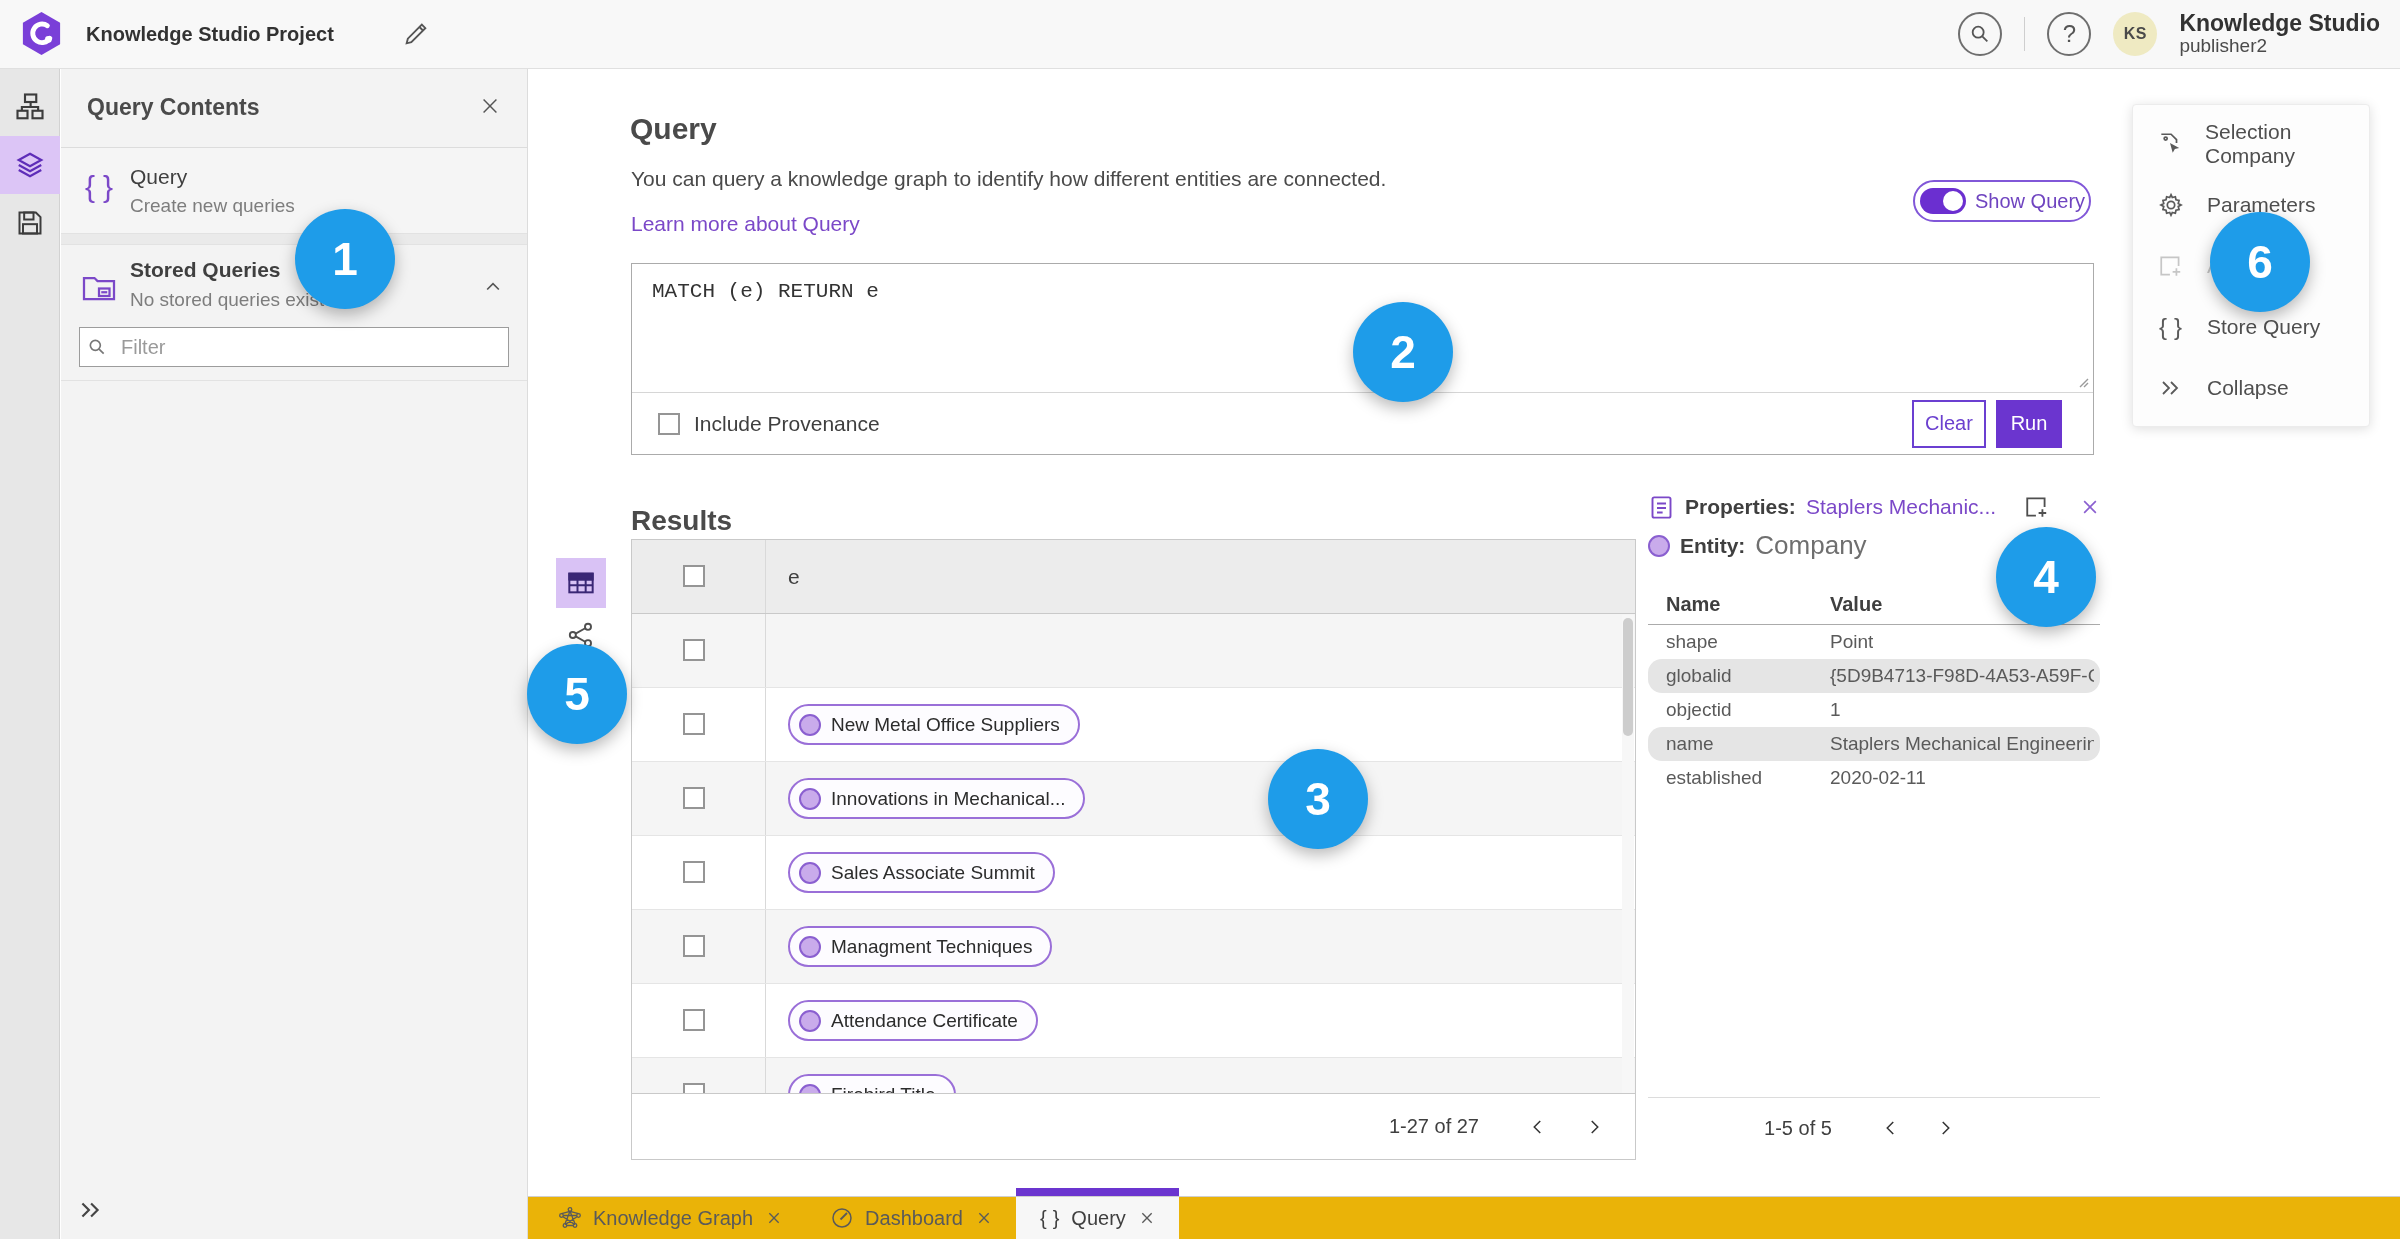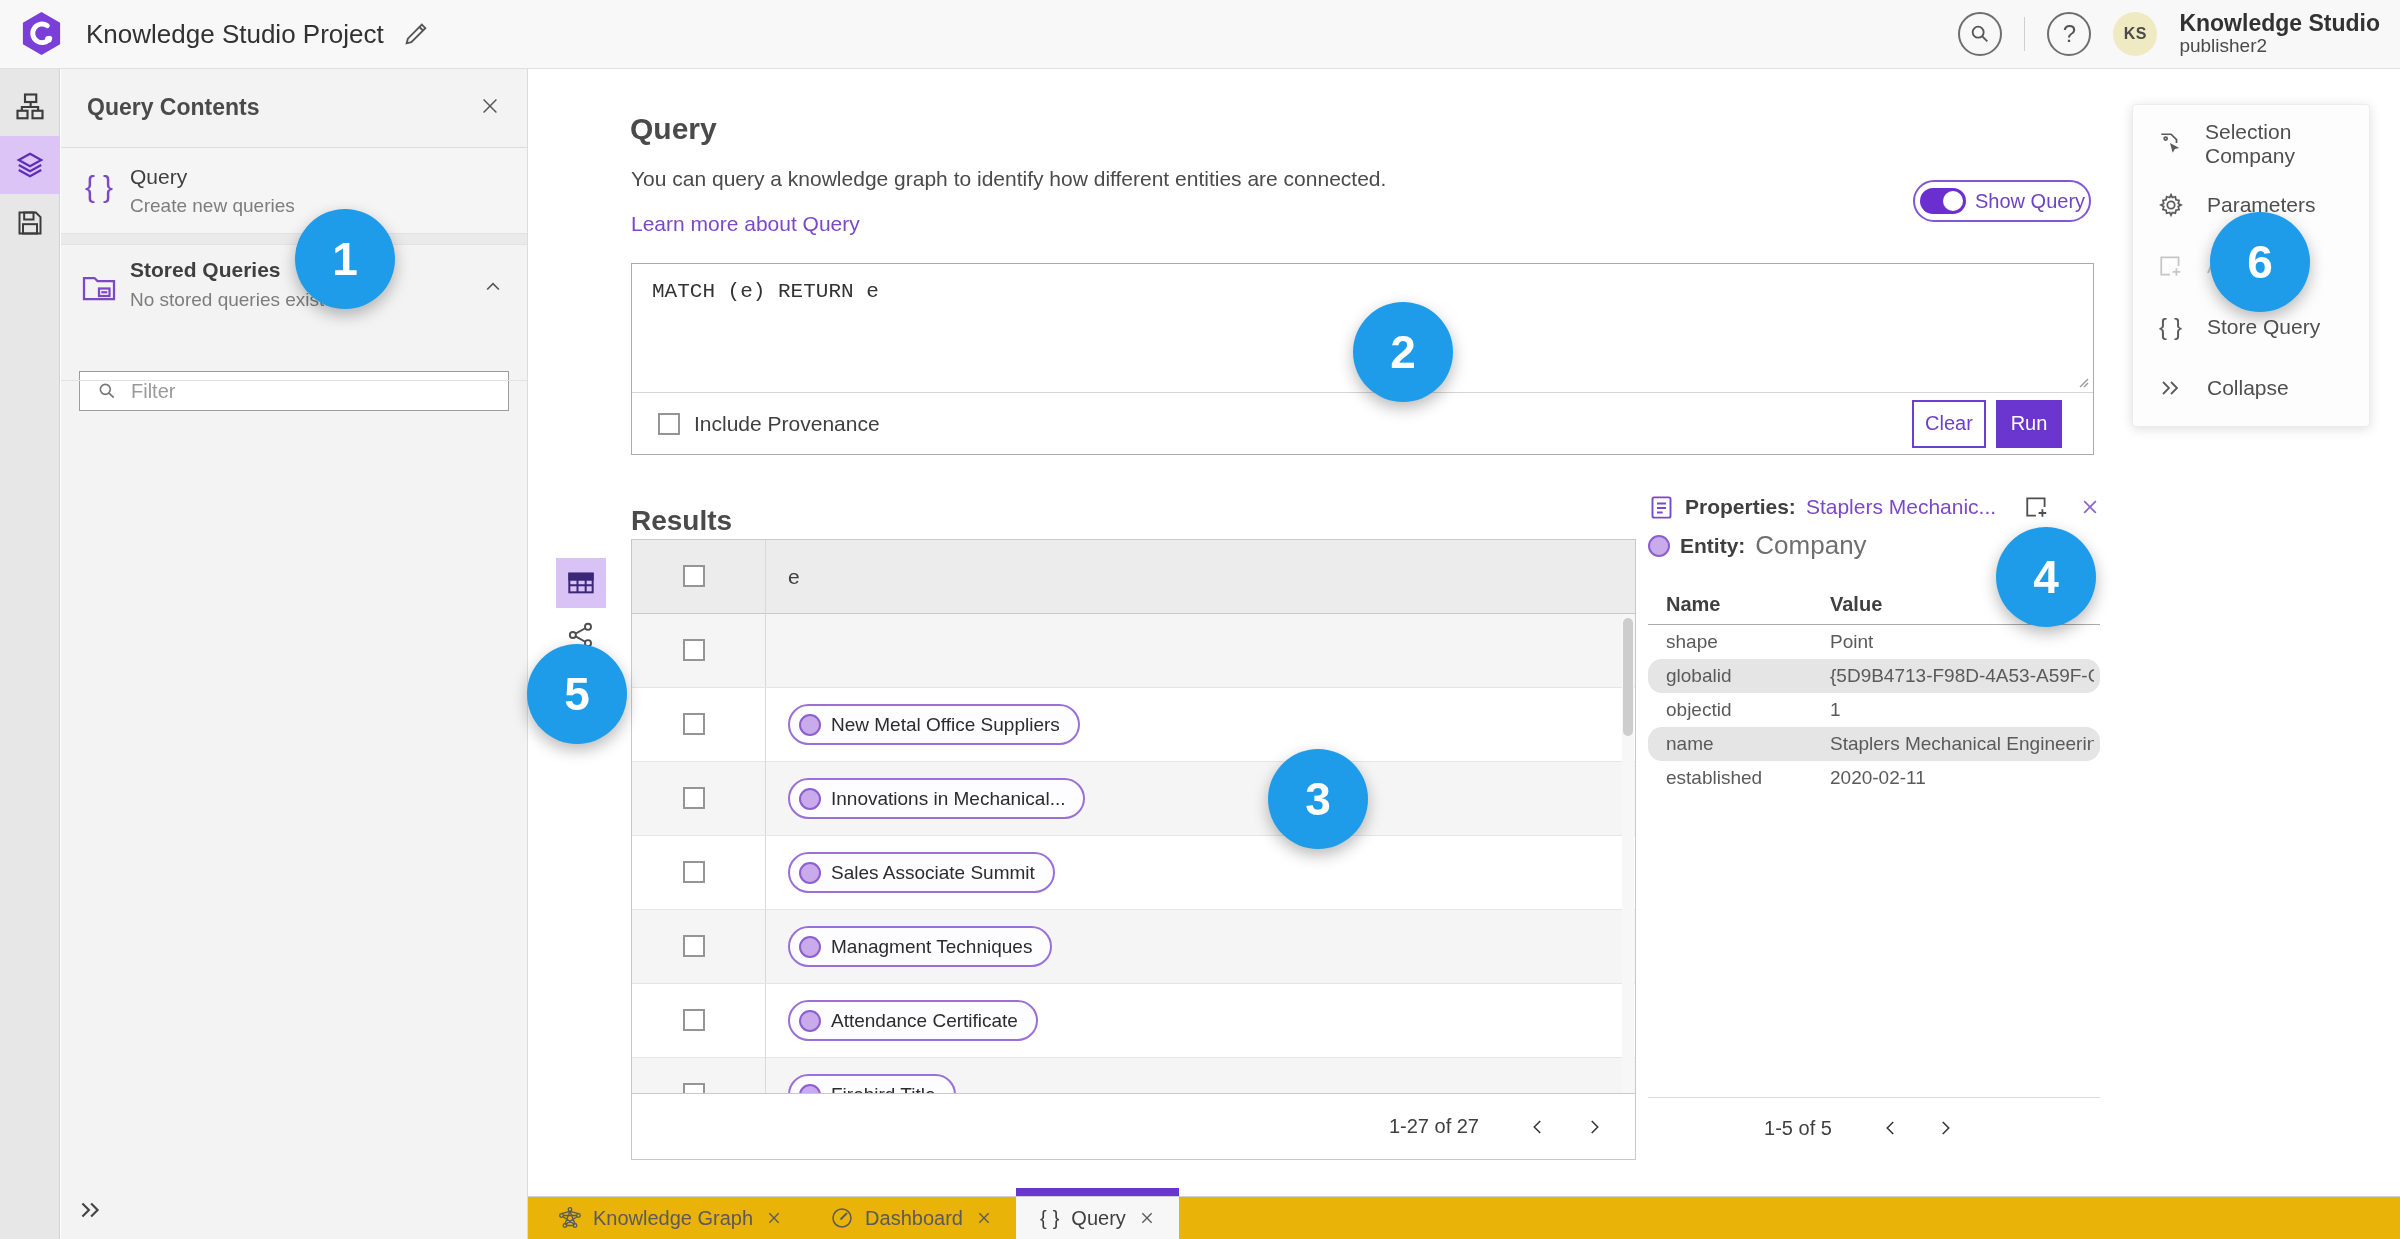--- a/index.html
+++ b/index.html
@@ -4,21 +4,21 @@
 <style>
   html,body{margin:0;padding:0;background:#fff;}
   .canvas{position:relative;width:2400px;height:1239px;overflow:hidden;background:#fff;
           font-family:"Liberation Sans",sans-serif;color:#3f3f3f;}
   svg{display:block;}
 
   
   .app-header{position:absolute;left:0;top:0;width:2400px;height:68px;background:#f8f8f8;
               border-bottom:1px solid #e0e0e0;z-index:5;}
   .logo{position:absolute;left:18px;top:10px;width:47px;height:47px;}
-  .app-title{position:absolute;left:86px;top:0;line-height:68px;font-size:26px;color:#323232;font-weight:400;}
+  .app-title{position:absolute;left:86px;top:0;line-height:68px;font-size:20px;color:#323232;font-weight:700;}
   .pencil{position:absolute;left:402px;top:20px;width:28px;height:28px;color:#555;}
   .header-right{position:absolute;right:16px;top:0;height:68px;display:flex;align-items:center;gap:22px;}
   .circle-btn{width:44px;height:44px;border:2px solid #6e6e6e;border-radius:50%;display:flex;
               align-items:center;justify-content:center;color:#555;background:transparent;box-sizing:border-box;
               font-size:24px;}
   .hdr-divider{width:1px;height:34px;background:#cfcfcf;}
   .avatar{width:44px;height:44px;border-radius:50%;background:#efeac2;display:flex;align-items:center;
           justify-content:center;font-size:16px;font-weight:700;color:#4a4a4a;letter-spacing:.5px;}
   .user-block{display:flex;flex-direction:column;line-height:1.1;padding-right:4px;}
   .user-name{font-size:23px;font-weight:700;color:#323232;}
@@ -41,21 +41,21 @@
   .item-title{position:absolute;left:69px;top:17px;font-size:21px;color:#3f3f3f;}
   .item-sub{position:absolute;left:69px;top:47px;font-size:19px;color:#7d7d7d;}
   .section-gap{height:10px;background:#eaeaea;border-bottom:1px solid #e2e2e2;}
   .stored-item{position:relative;height:84px;}
   .folder-icon{position:absolute;left:20px;top:24px;color:#7b48c8;}
   .stored-item .item-title{top:13px;font-weight:700;}
   .stored-item .item-sub{top:44px;}
   .chevron-up{position:absolute;right:24px;top:32px;color:#555;}
   .filter-box{position:absolute;left:18px;top:259px;width:430px;height:40px;background:#fff;
               border:1px solid #9c9c9c;display:flex;align-items:center;box-sizing:border-box;
-              padding-left:17px;gap:12px;margin-top:44px;}
+              padding-left:7px;gap:12px;}
   .filter-box input{border:none;outline:none;font-size:20px;color:#555;background:transparent;width:330px;
                     font-family:"Liberation Sans",sans-serif;}
   .filter-box input::placeholder{color:#9a9a9a;}
   .panel-divider2{position:absolute;left:0;right:0;top:312px;border-top:1px solid #e2e2e2;}
   .panel-expand{position:absolute;left:16px;bottom:16px;color:#444;}
 
   
   .query-title{position:absolute;left:630px;top:112px;font-size:30px;font-weight:700;color:#4a4a4a;margin:0;}
   .query-desc{position:absolute;left:631px;top:167px;font-size:21px;color:#4a4a4a;margin:0;}
   .learn-link{position:absolute;left:631px;top:212px;font-size:21px;color:#7b48c8;text-decoration:none;}

